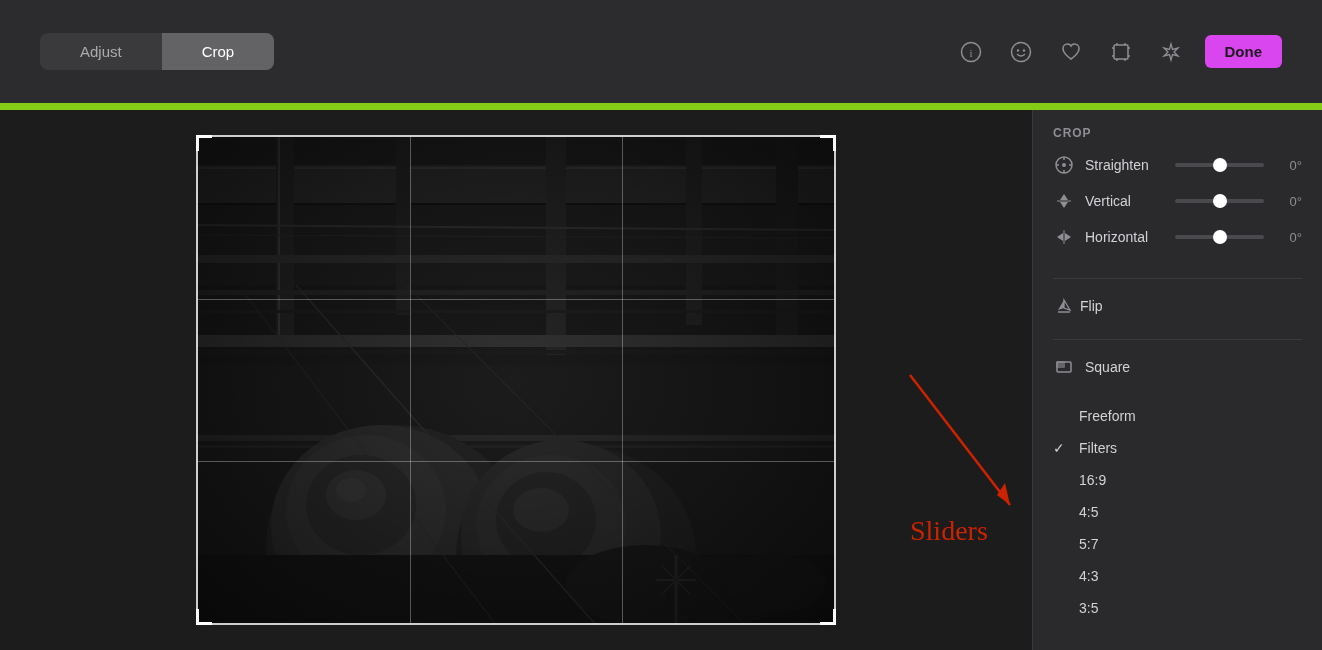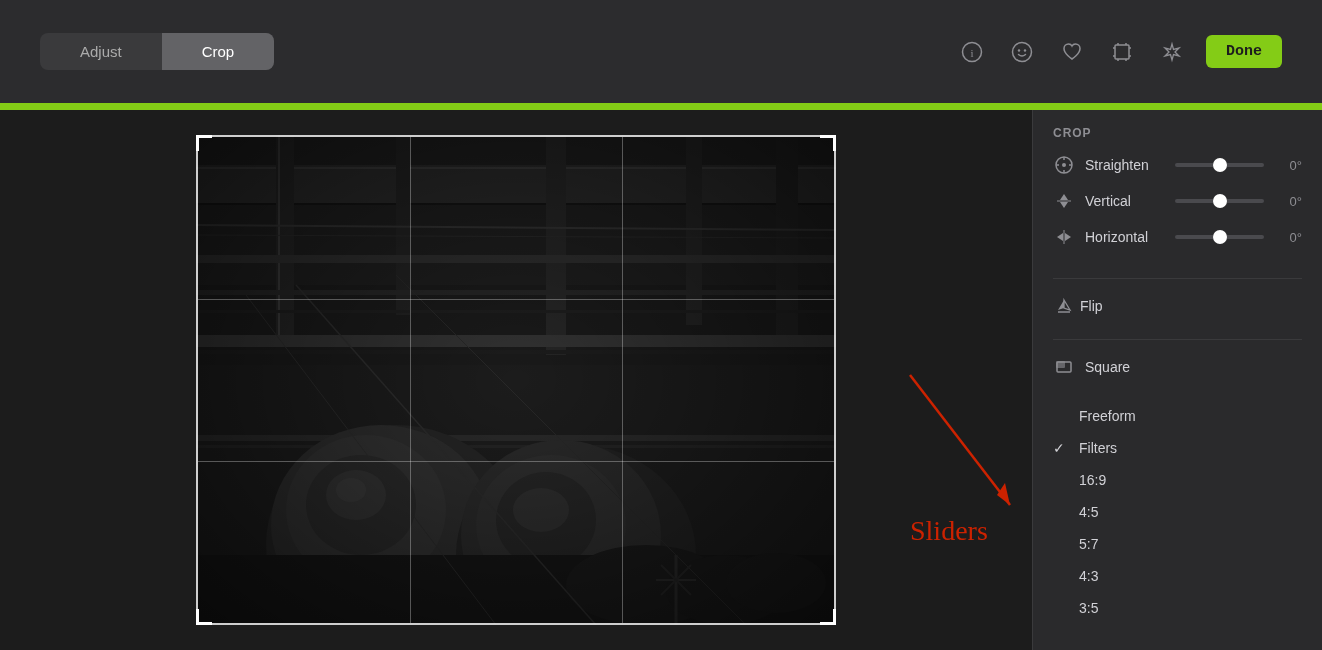--- a/index.html
+++ b/index.html
@@ -56,29 +56,29 @@
       cursor: pointer;
       color: #ababab;
       font-size: 20px;
       display: flex;
       align-items: center;
       justify-content: center;
       width: 32px;
       height: 32px;
     }
     .done-btn {
-      background: #84cc16;
+      background: #d946ef;
       border: none;
       color: #1c1c1e;
       font-size: 15px;
       font-weight: 600;
       padding: 8px 20px;
       border-radius: 6px;
       cursor: pointer;
-      font-family: Liberation Mono, monospace;
+      font-family: Liberation Sans, sans-serif;
     }
 
     
     .main-area {
       display: flex;
       flex: 1;
       overflow: hidden;
     }
 
     

